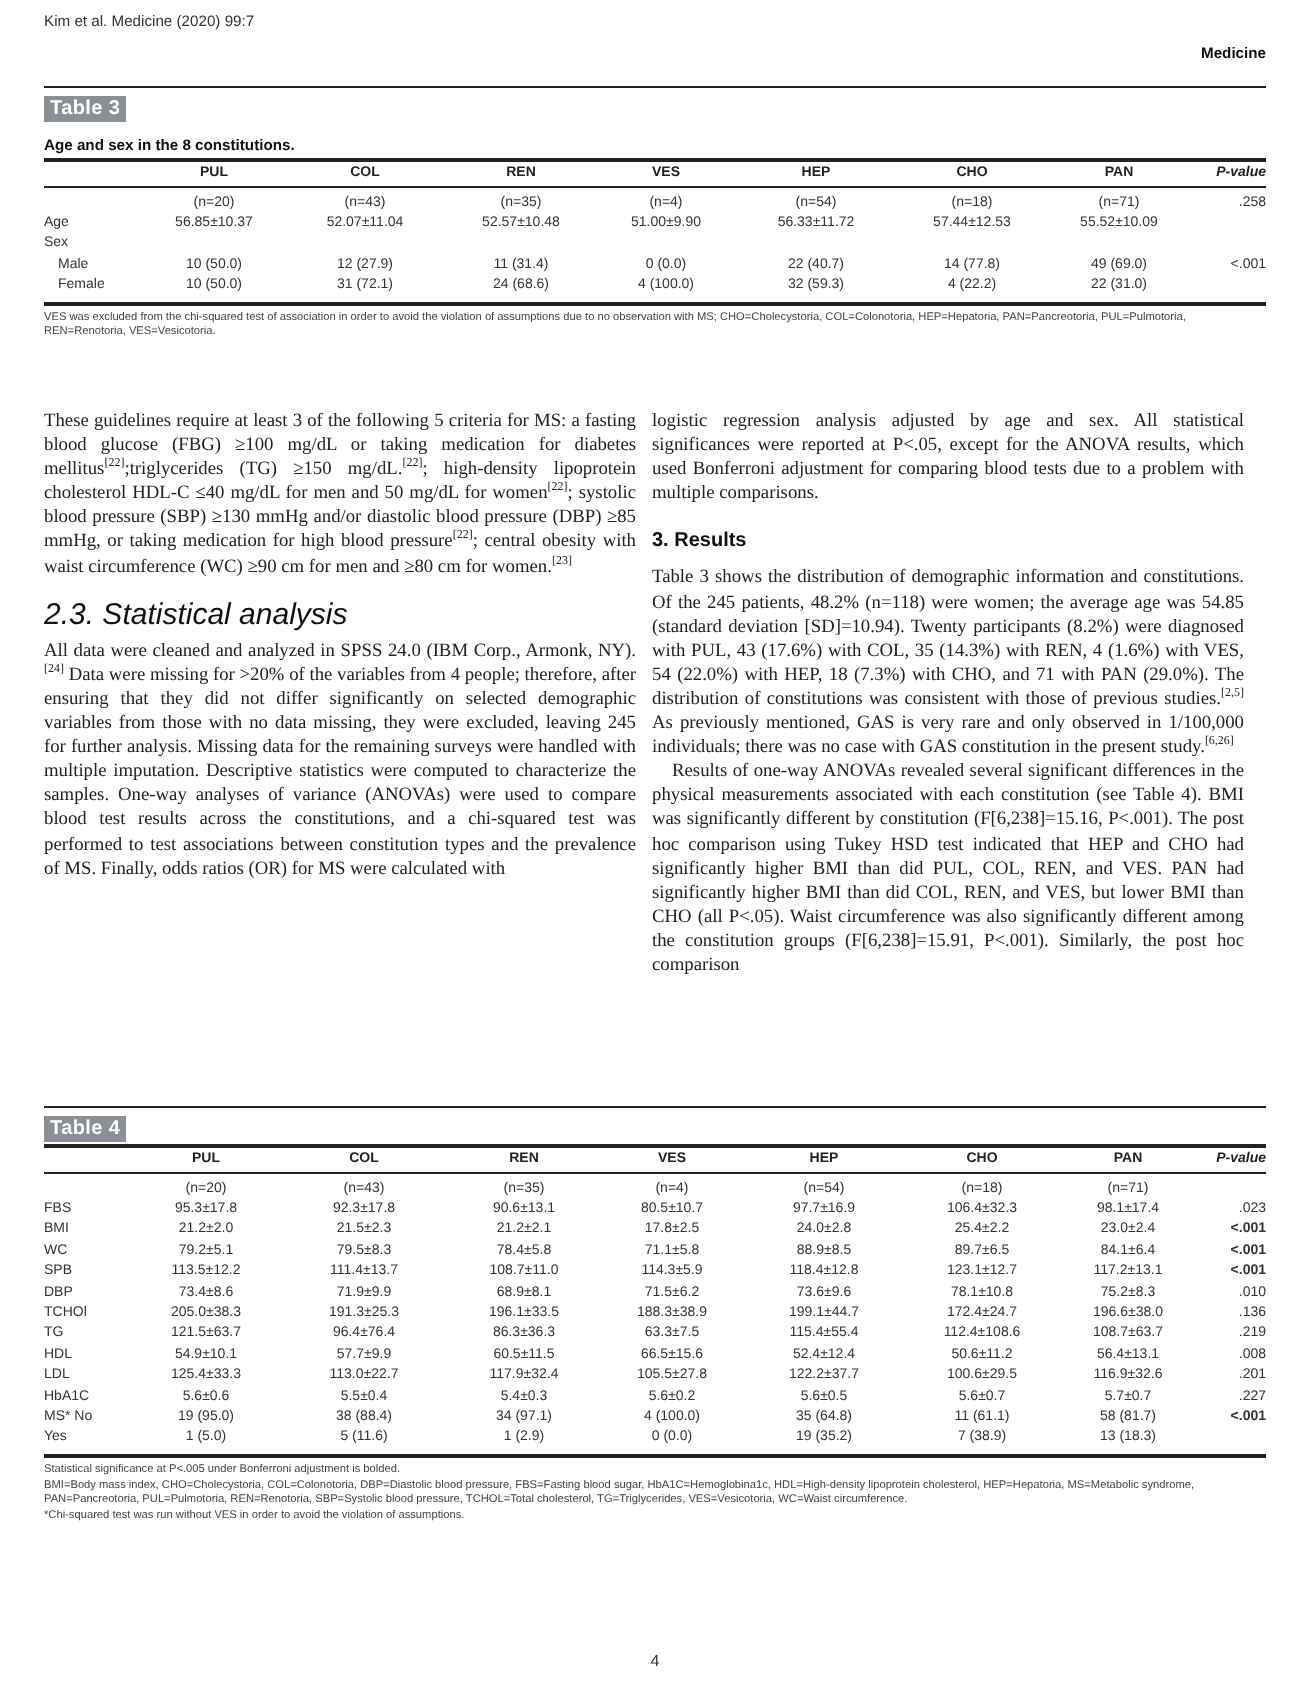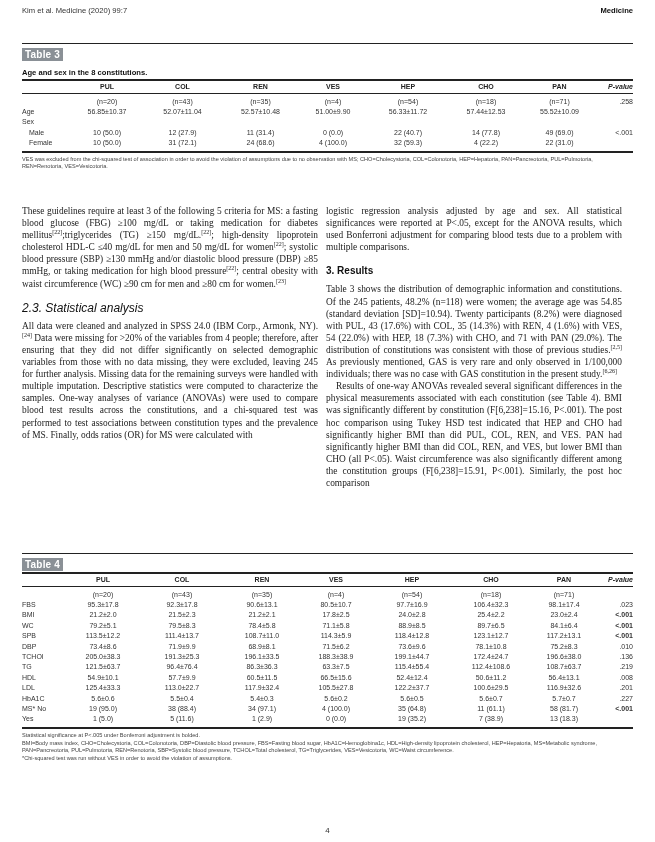--- a/index.html
+++ b/index.html
@@ -1,21 +1,21 @@
 <!DOCTYPE html>
 <html><head>
 <meta charset="utf-8">
 <style>
   * { box-sizing: border-box; margin: 0; padding: 0; }
   html, body { width: 655px; height: 842px; background: #fff; overflow: hidden; }
   body { position: relative; font-family: "Liberation Serif", serif; color: #222; }
 
   .running-head { position: absolute; top: 6px; left: 22px; right: 22px; height: 14px; font-family: "Liberation Sans", sans-serif; font-size: 7.6px; color: #333; }
   .running-head .left { position: absolute; left: 0; top: 0; }
-  .running-head .right { position: absolute; right: 0; top: 0; font-weight: bold; color: #111; }
+  .running-head .right { position: absolute; right: 0; top: 16px; font-weight: bold; color: #111; }
 
   .table-block { position: absolute; left: 22px; width: 462px; font-family: "Liberation Sans", sans-serif; }
   .table-rule-top { border-top: 1px solid #222; }
   .table-tag { display: inline-block; background: #8a9096; color: #fff; font-weight: bold; font-size: 10px; padding: 1px 3px 1px 3px; margin-top: 1px; letter-spacing: 0.2px; }
   .table-caption { font-size: 7.6px; font-weight: bold; color: #111; margin-top: 6px; height: 11px; }
   table.data { width: 100%; border-collapse: collapse; font-family: "Liberation Sans", sans-serif; font-size: 7px; color: #333; }
   table.data thead th { font-weight: bold; font-size: 7px; color: #222; border-top: 2.5px solid #222; border-bottom: 1px solid #222; height: 13px; padding: 0; font-family: "Liberation Sans", sans-serif; }
   table.data thead th.pv { font-style: italic; text-align: right; }
   table.data td { text-align: center; padding: 0; height: 10.4px; line-height: 10.4px; white-space: nowrap; }
   table.data td.lbl { text-align: left; }
@@ -23,21 +23,21 @@
   table.data td.pv { text-align: right; }
   table.data td.bold { font-weight: bold; }
   table.data tbody tr.first td { padding-top: 3px; }
   table.data tbody tr.last td { border-bottom: 2.5px solid #222; padding-bottom: 2px; }
   .table-notes { font-size: 5.6px; line-height: 7.8px; color: #444; margin-top: 3px; }
 
   .col { position: absolute; width: 296px; font-size: 9.4px; line-height: 12.1px; text-align: justify; color: #222; }
   .col p { text-indent: 0; }
   .col p.indent { text-indent: 10px; }
   .col sup { font-size: 6px; line-height: 0; }
-  .col h3 { font-family: "Liberation Sans", sans-serif; font-size: 12px; margin: 12px 0 6px 0; color: #111; }
+  .col h3 { font-family: "Liberation Sans", sans-serif; font-size: 15px; margin: 12px 0 6px 0; color: #111; }
   .col h3.italic { font-style: italic; font-weight: normal; }
   .col h3.bold { font-weight: bold; font-size: 10px; }
 
   .page-number { position: absolute; top: 826px; left: 0; right: 0; text-align: center; font-family: "Liberation Sans", sans-serif; font-size: 8px; color: #333; }
 </style>
 </head>
 <body>
 
 <div class="running-head">
   <span class="left">Kim et al. Medicine (2020) 99:7</span>

